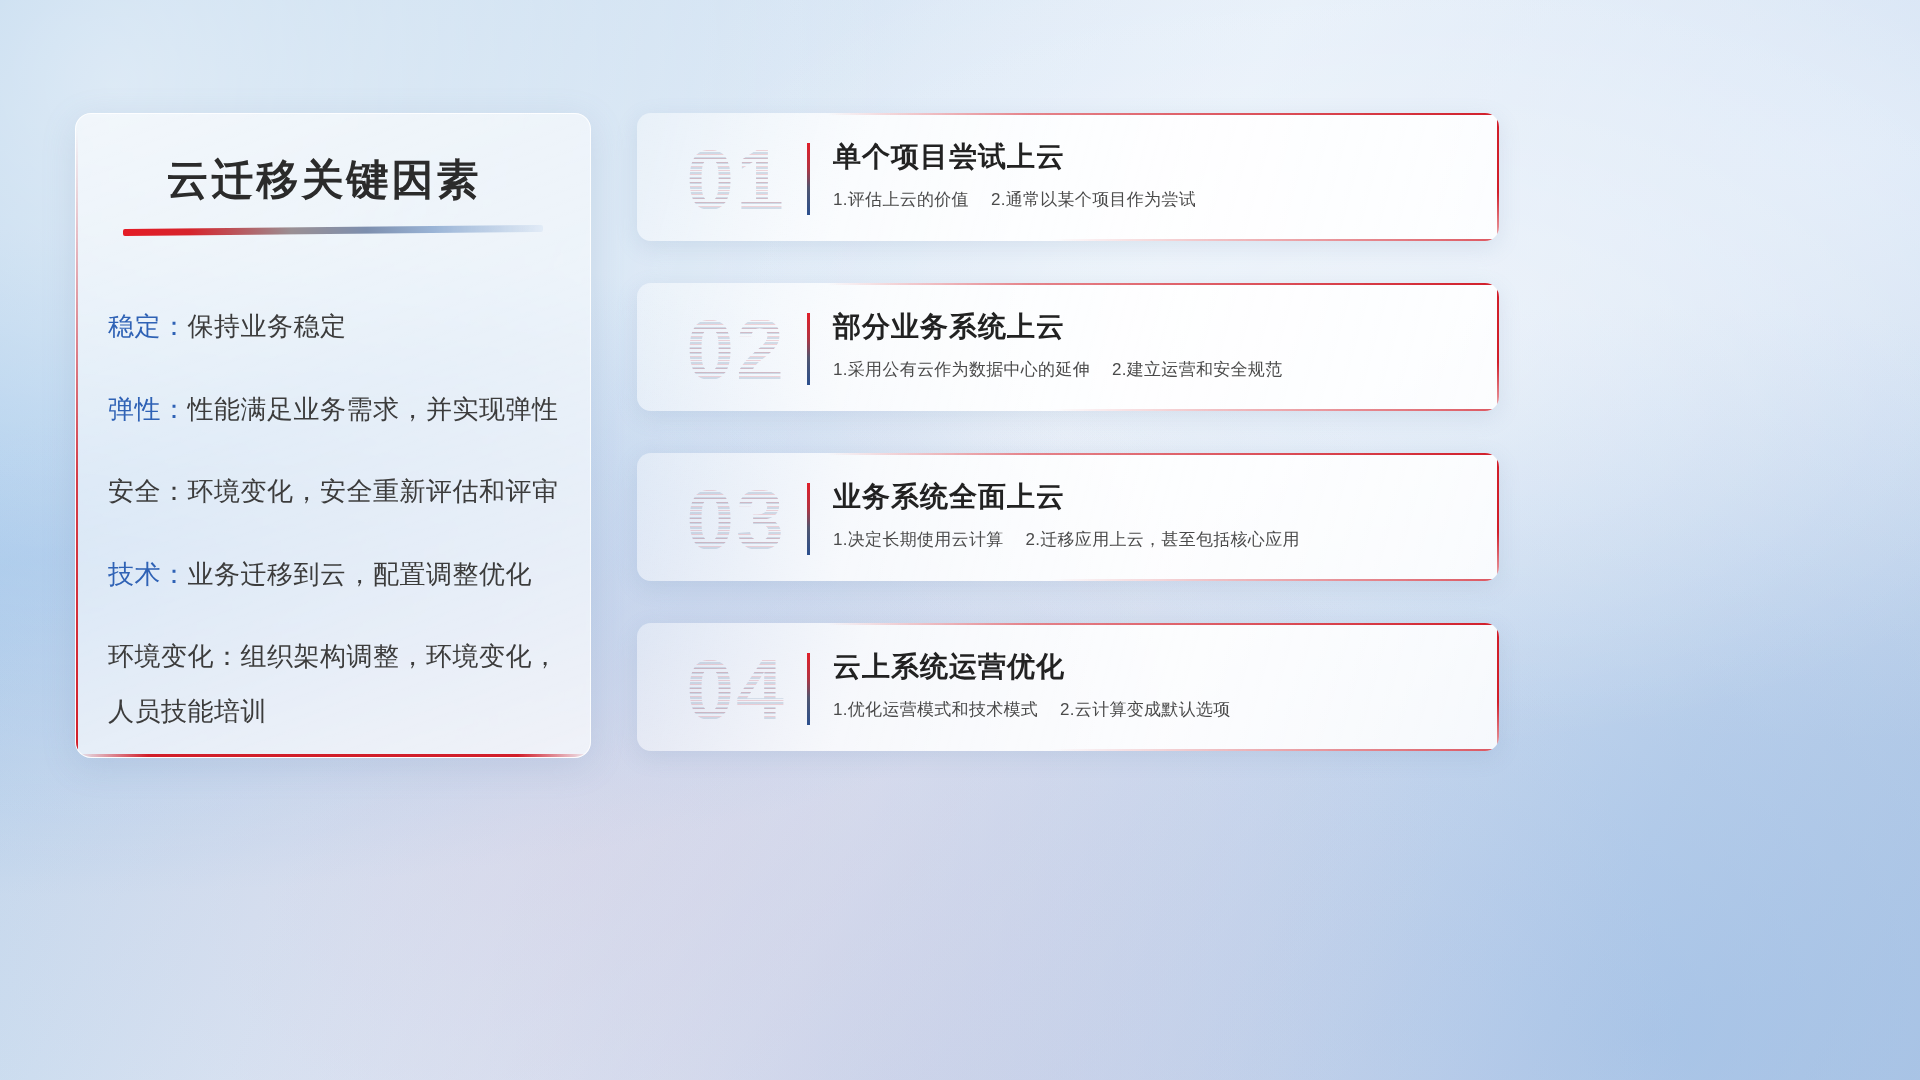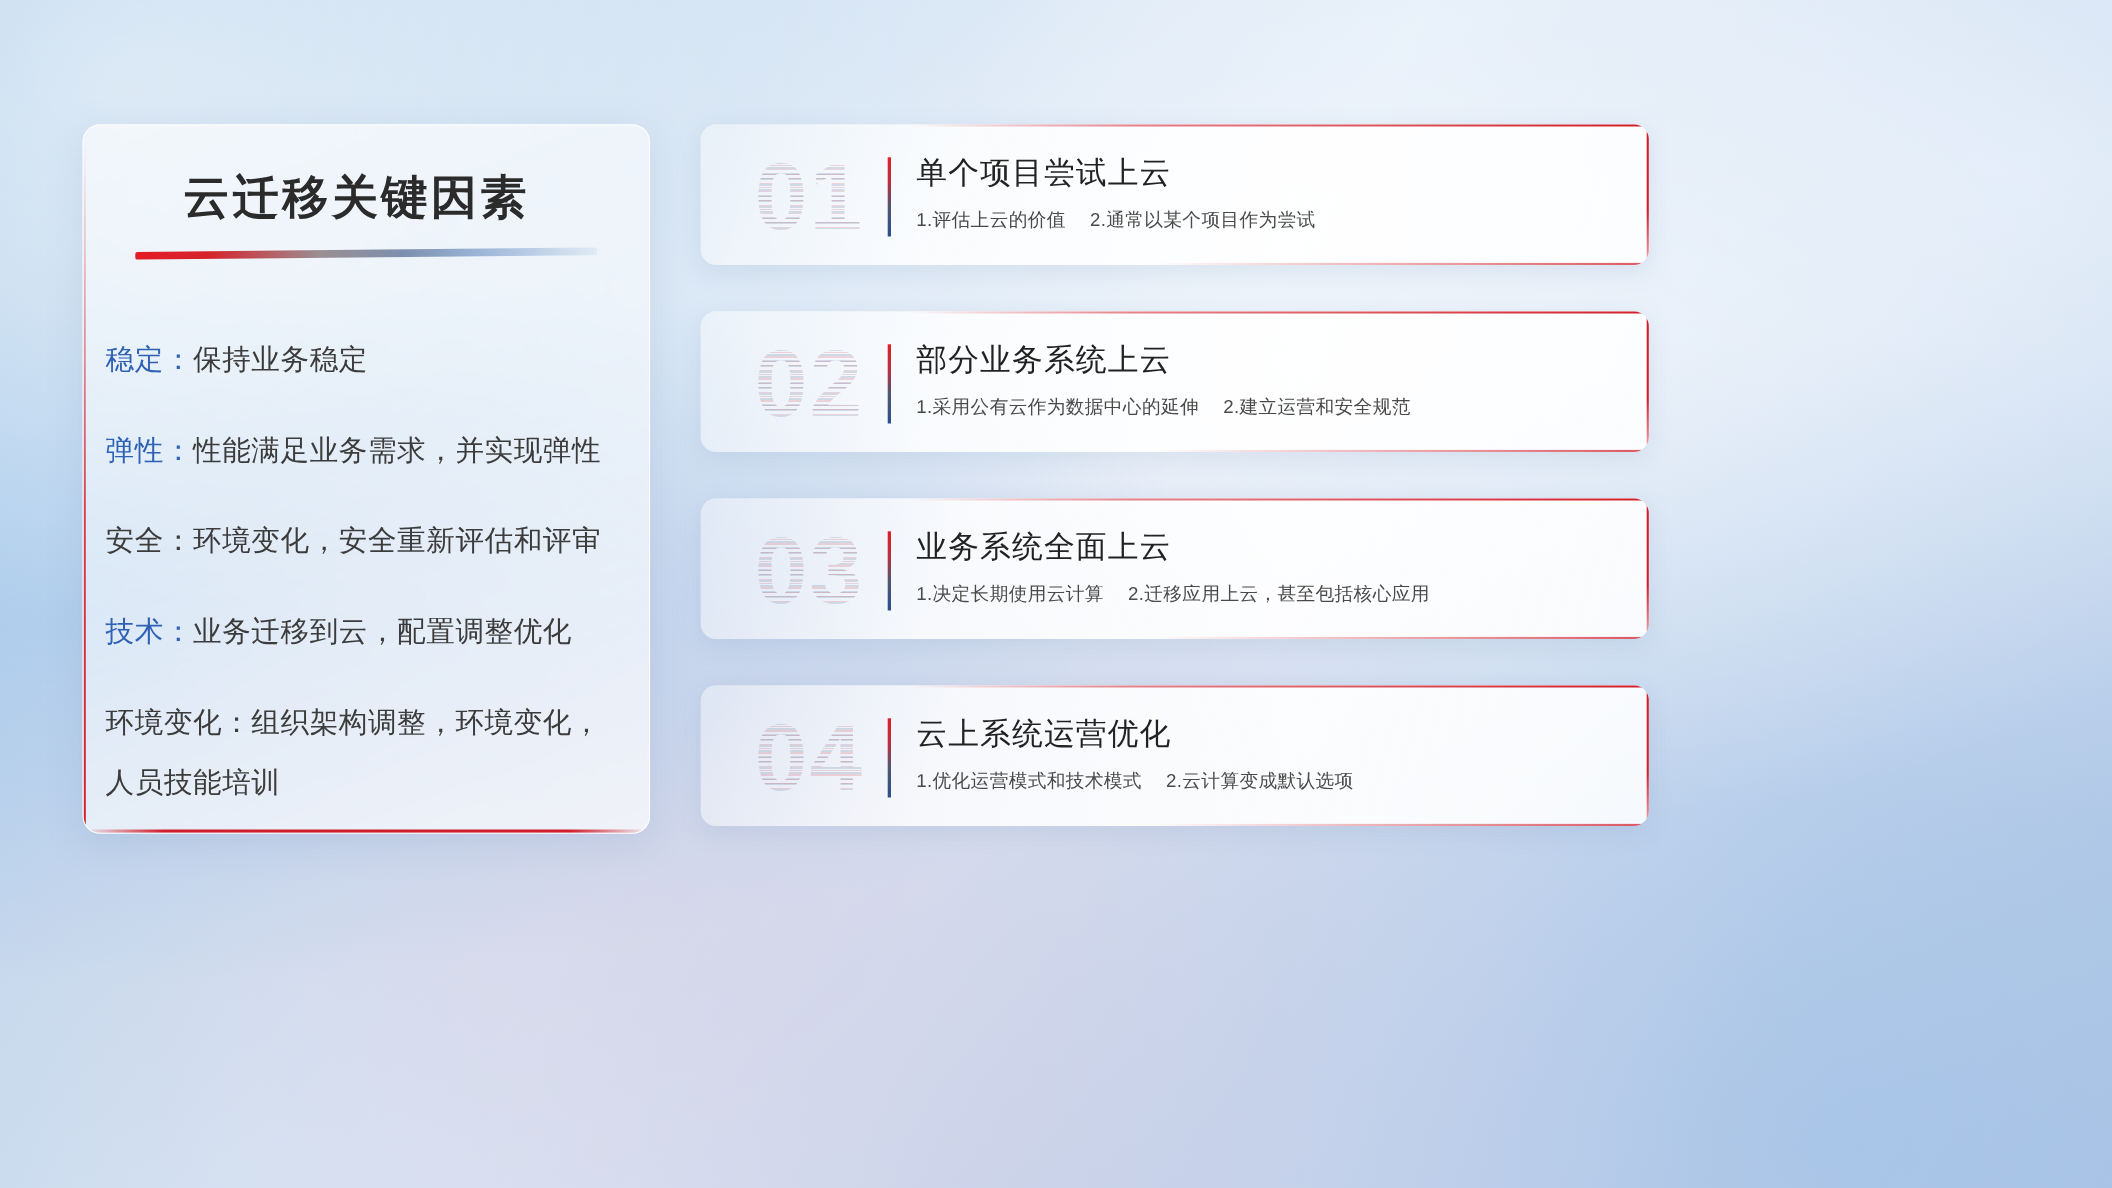--- a/index.html
+++ b/index.html
@@ -45,21 +45,21 @@
   .panel-title{
     position:absolute;left:0;right:18px;top:38px;text-align:center;
     font-size:42px;font-weight:bold;color:#2b2b2b;letter-spacing:3px;
   }
   .title-rule{
     position:absolute;left:47px;top:113px;width:420px;height:7px;
     background:linear-gradient(90deg,#e41c26 0%,#d6242c 16%,#9a8f93 40%,#7d8fae 58%,#9ab4d6 74%,rgba(190,210,235,.25) 100%);
     transform:skewY(-.55deg);
     border-radius:2px;
   }
-  .factors{position:absolute;left:20px;top:196px;right:18px;}
+  .factors{position:absolute;left:32px;top:196px;right:18px;}
   .factor{
     font-size:26px;color:#3c3c3c;margin-bottom:50px;line-height:1.25;
     letter-spacing:.5px;white-space:nowrap;
   }
   .factor .k{font-weight:normal;}
   .factor.blue .k{color:#2f62b5;}
   .factor.gray .k{color:#3c3c3c;}
   .factor .v{color:#3c3c3c;}
   .factor.wrap{white-space:normal;margin-bottom:18px;}
   .factor .cont{display:block;margin-top:22px;}
@@ -101,21 +101,21 @@
     display:flex;align-items:center;justify-content:center;
     -webkit-mask-image:repeating-linear-gradient(180deg,rgba(0,0,0,0) 0 3px,#000 3px 4px);
     mask-image:repeating-linear-gradient(180deg,rgba(0,0,0,0) 0 3px,#000 3px 4px);
     user-select:none;
   }
   .bar{
     position:absolute;left:170px;top:30px;width:3px;height:72px;
     background:linear-gradient(180deg,#e01f2a 0%,#b53240 34%,#51566f 62%,#2b4f8e 100%);
   }
   .card-body{position:absolute;left:196px;top:26px;right:30px;}
-  .card-title{font-size:28px;font-weight:normal;color:#222;letter-spacing:1px;line-height:1.25;}
+  .card-title{font-size:28px;font-weight:bold;color:#222;letter-spacing:1px;line-height:1.25;}
   .card-desc{margin-top:14px;font-size:17px;color:#4a4a4a;letter-spacing:.3px;}
   .card-desc .gap{display:inline-block;width:22px;}
 </style>
 </head>
 <body>
 
 <div class="bg"></div>
 <div class="bg2"></div>
 
 <div class="left-card">

